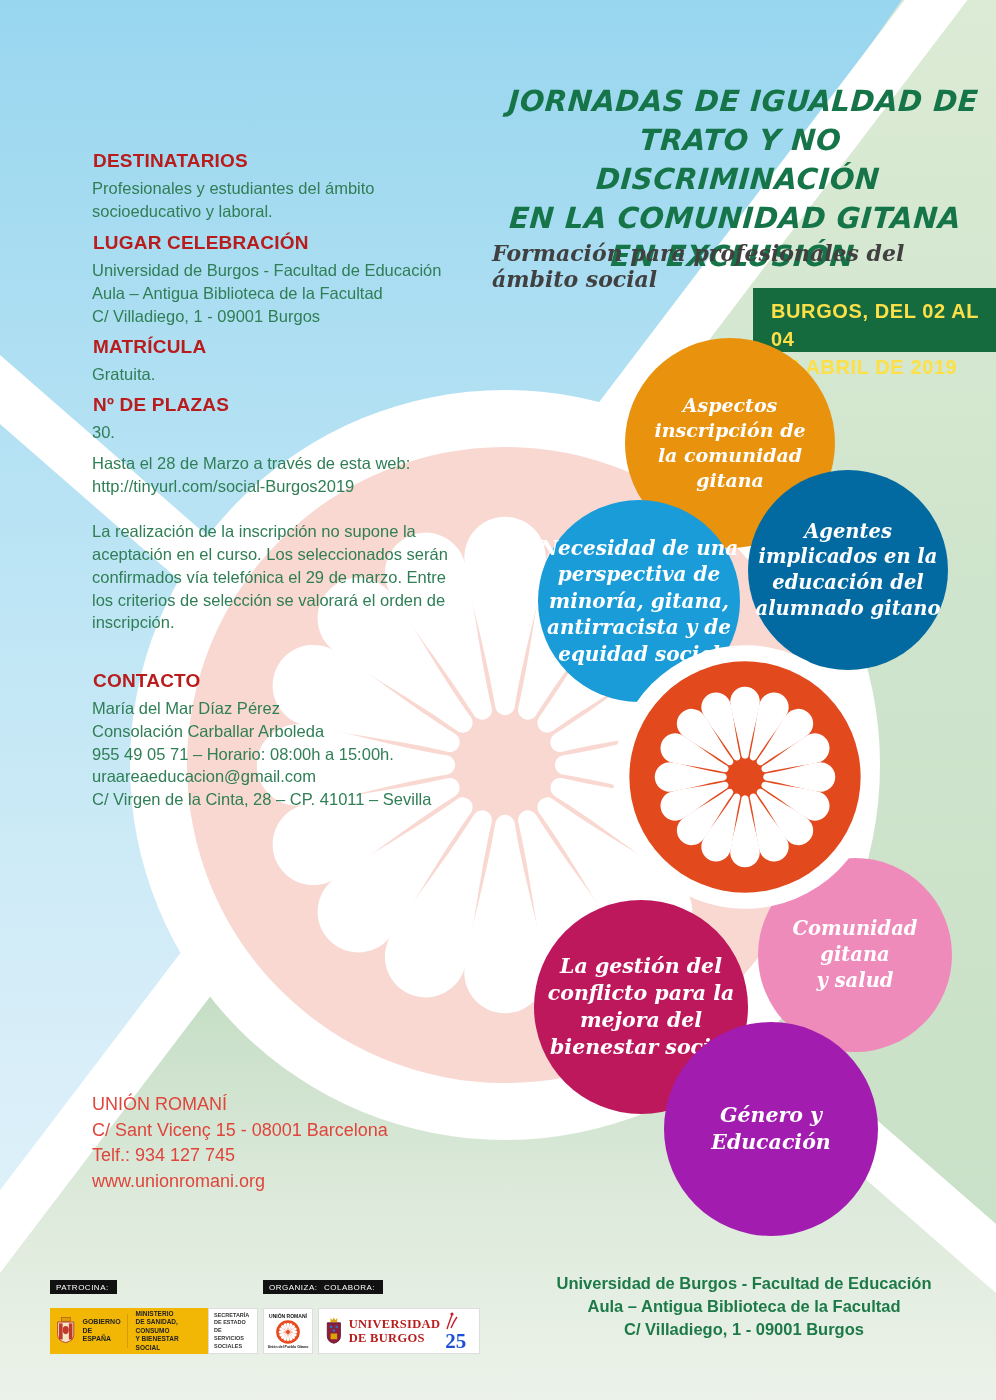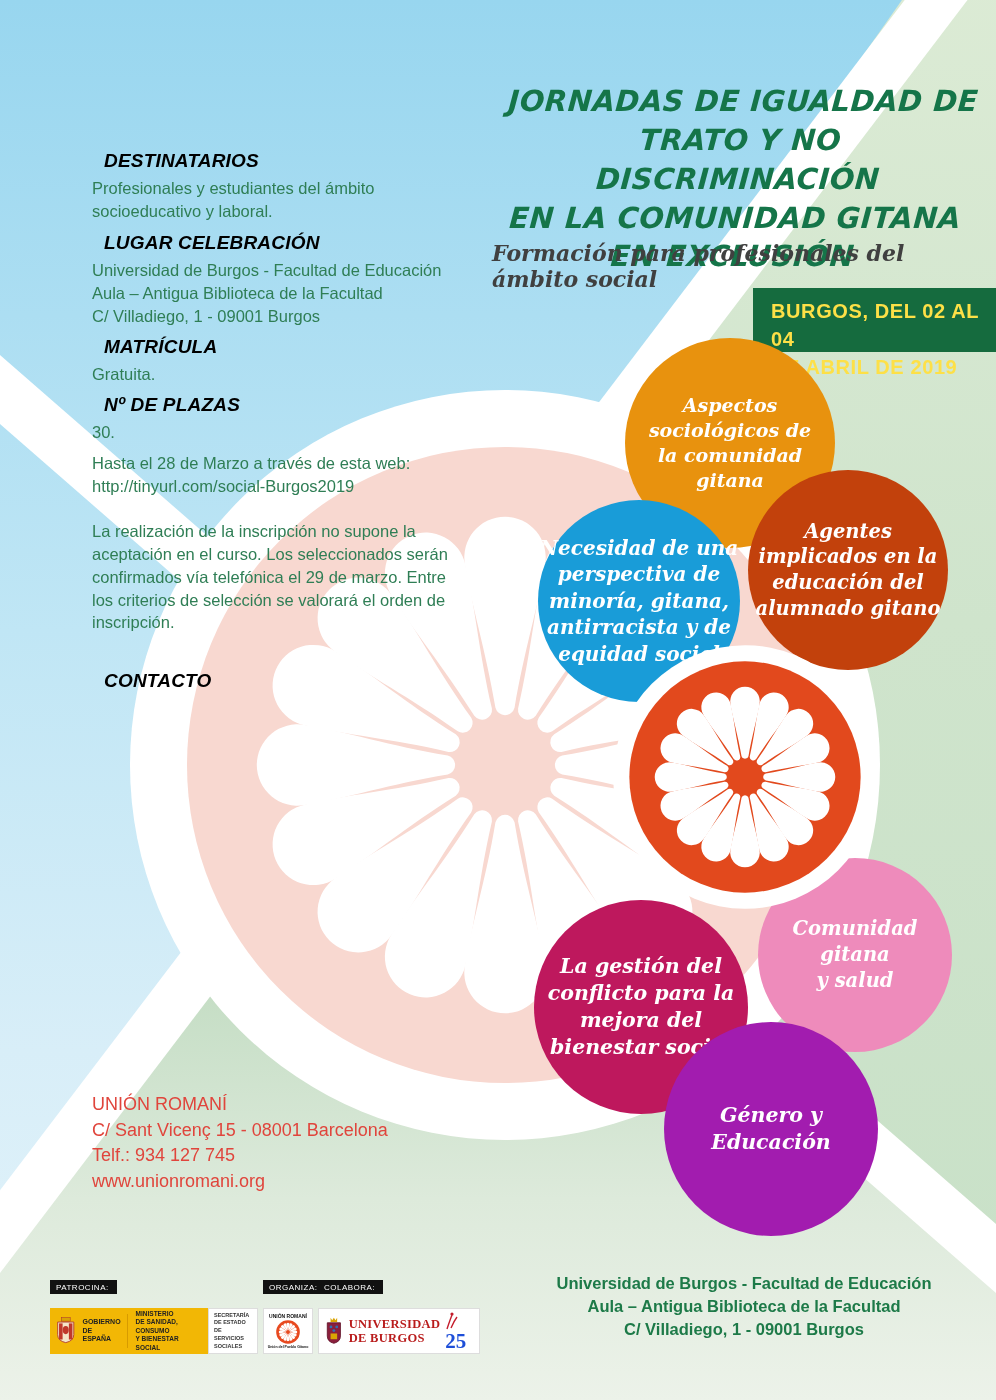--- a/index.html
+++ b/index.html
@@ -25,23 +25,22 @@
   .badge{
     left:753px;top:288px;right:0;height:64px;background:#156b3e;
     color:#fde047;font-weight:bold;font-size:20px;line-height:1.4;
     padding:9px 10px 0 18px;box-sizing:border-box;letter-spacing:.6px;
     transform:none;
   }
 
   
   .section{left:92px;width:420px;}
   .section h3{
-    margin:0 0 5px 12px;color:#000000;font-size:19px;font-weight:bold;
+    margin:0 0 5px 1px;color:#b91c1c;font-size:19px;font-weight:bold;
     letter-spacing:.2px;
-    font-style:italic;
   }
   .section .body{
     color:#2f7e55;font-size:16.5px;line-height:1.38;
   }
   .org-block{
     left:92px;top:1092px;width:400px;color:#e0453c;
     font-size:18px;line-height:1.42;
   }
 
   
@@ -165,41 +164,46 @@
 http://tinyurl.com/social-Burgos2019
 
 La realización de la inscripción no supone la
 aceptación en el curso. Los seleccionados serán
 confirmados vía telefónica el 29 de marzo. Entre
 los criterios de selección se valorará el orden de
 inscripción.</div>
   </div>
   <div class="abs section" style="top:670px">
     <h3>CONTACTO</h3>
+    <div class="body pre">María del Mar Díaz Pérez
+Consolación Carballar Arboleda
+955 49 05 71 – Horario: 08:00h a 15:00h.
+uraareaeducacion@gmail.com
+C/ Virgen de la Cinta, 28 – CP. 41011 – Sevilla</div>
   </div>
 
   <div class="abs org-block pre">UNIÓN ROMANÍ
 C/ Sant Vicenç 15 - 08001 Barcelona
 Telf.: 934 127 745
 www.unionromani.org</div>
 
   <div class="abs topic" style="left: 625px; top: 338px; width: 210px; height: 210px; background: rgb(232, 146, 14);">
     <div class="topic-label pre" style="font-size:19px">Aspectos
-sociológicos de
+inscripción de
 la comunidad
 gitana</div>
   </div>
   <div class="abs topic" style="left: 538px; top: 500px; width: 202px; height: 202px; background: rgb(25, 156, 216);">
     <div class="topic-label pre" style="font-size:20px">Necesidad de una
 perspectiva de
 minoría, gitana,
 antirracista y de
 equidad social</div>
   </div>
-  <div class="abs topic" style="left: 748px; top: 470px; width: 200px; height: 200px; background: #c2410c;">
+  <div class="abs topic" style="left: 748px; top: 470px; width: 200px; height: 200px; background: #0369a1;">
     <div class="topic-label pre" style="font-size:19.5px">Agentes
 implicados en la
 educación del
 alumnado gitano</div>
   </div>
   <div class="abs topic" style="left: 758px; top: 858px; width: 194px; height: 194px; background: rgb(238, 139, 187);">
     <div class="topic-label pre" style="font-size:19.5px">Comunidad gitana
 y salud</div>
   </div>
 

